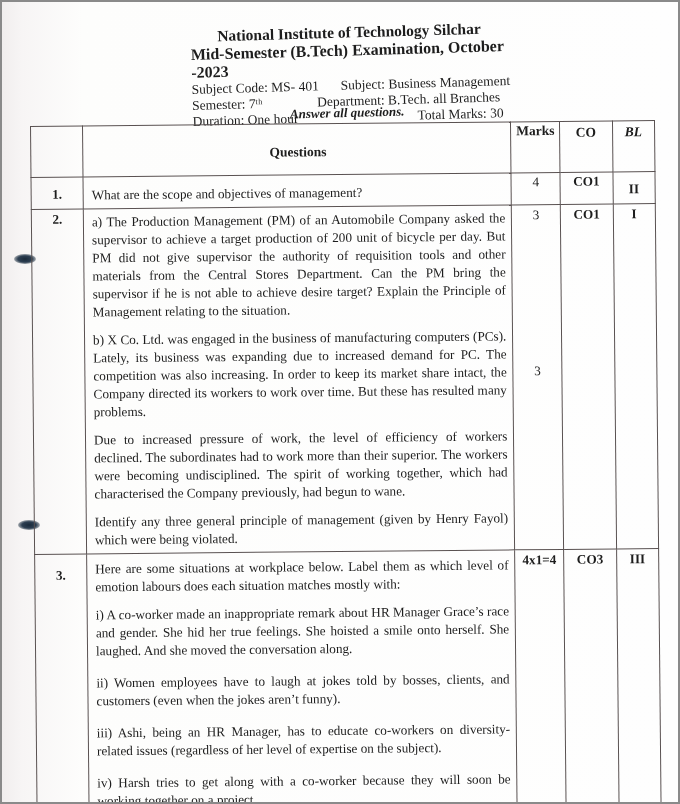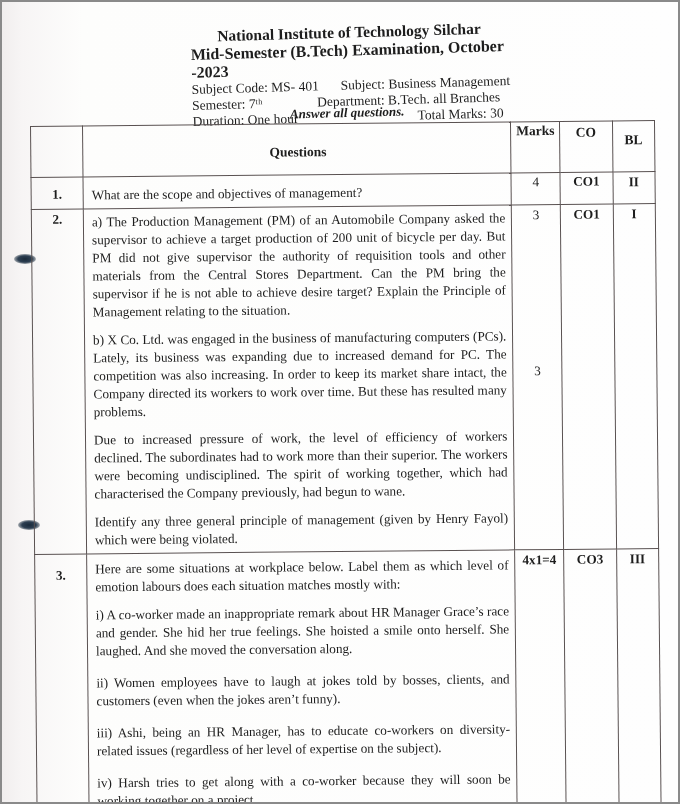--- a/index.html
+++ b/index.html
@@ -86,31 +86,31 @@
   <div class="answer-all">Answer all questions.</div>
 
   <div class="table-wrap">
     <table>
       <tbody>
           <tr class="hdr-row">
         <th class="c-no"></th>
         <th class="c-q" style="text-align:center; vertical-align:middle; padding-top:10px;">Questions</th>
         <th class="c-m" style="vertical-align:top; padding-top:0;">Marks</th>
         <th class="c-co" style="vertical-align:top; padding-top:2px;">CO</th>
-        <th class="c-bl" style="vertical-align:top; padding-top:10px;">BL</th>
+        <th class="c-bl" style="vertical-align:top; padding-top:2px;font-style:italic;">BL</th>
       </tr>
 
       <tr>
         <td class="c-no" style="padding-top:8px">1.</td>
         <td class="c-q" style="padding-top:9px">
           <p class="q-para">What are the scope and objectives of management?</p>
         </td>
         <td class="c-m" style="padding-top:0">4</td>
         <td class="c-co" style="padding-top:0">CO1</td>
-        <td class="c-bl" style="padding-top:1px">II</td>
+        <td class="c-bl" style="padding-top:8px">II</td>
       </tr>
 
       <tr>
         <td class="c-no">2.</td>
         <td class="c-q">
           <p class="q-para">a) The Production Management (PM) of an Automobile Company asked the supervisor to achieve a target production of 200 unit of bicycle per day. But PM did not give supervisor the authority of requisition tools and other materials from the Central Stores Department. Can the PM bring the supervisor if he is not able to achieve desire target? Explain the Principle of Management relating to the situation.</p>
           <p class="q-para">b) X Co. Ltd. was engaged in the business of manufacturing computers (PCs). Lately, its business was expanding due to increased demand for PC. The competition was also increasing. In order to keep its market share intact, the Company directed its workers to work over time. But these has resulted many problems.</p>
           <p class="q-para">Due to increased pressure of work, the level of efficiency of workers declined. The subordinates had to work more than their superior. The workers were becoming undisciplined. The spirit of working together, which had characterised the Company previously, had begun to wane.</p>
           <p class="q-para">Identify any three general principle of management (given by Henry Fayol) which were being violated.</p>
         </td>

